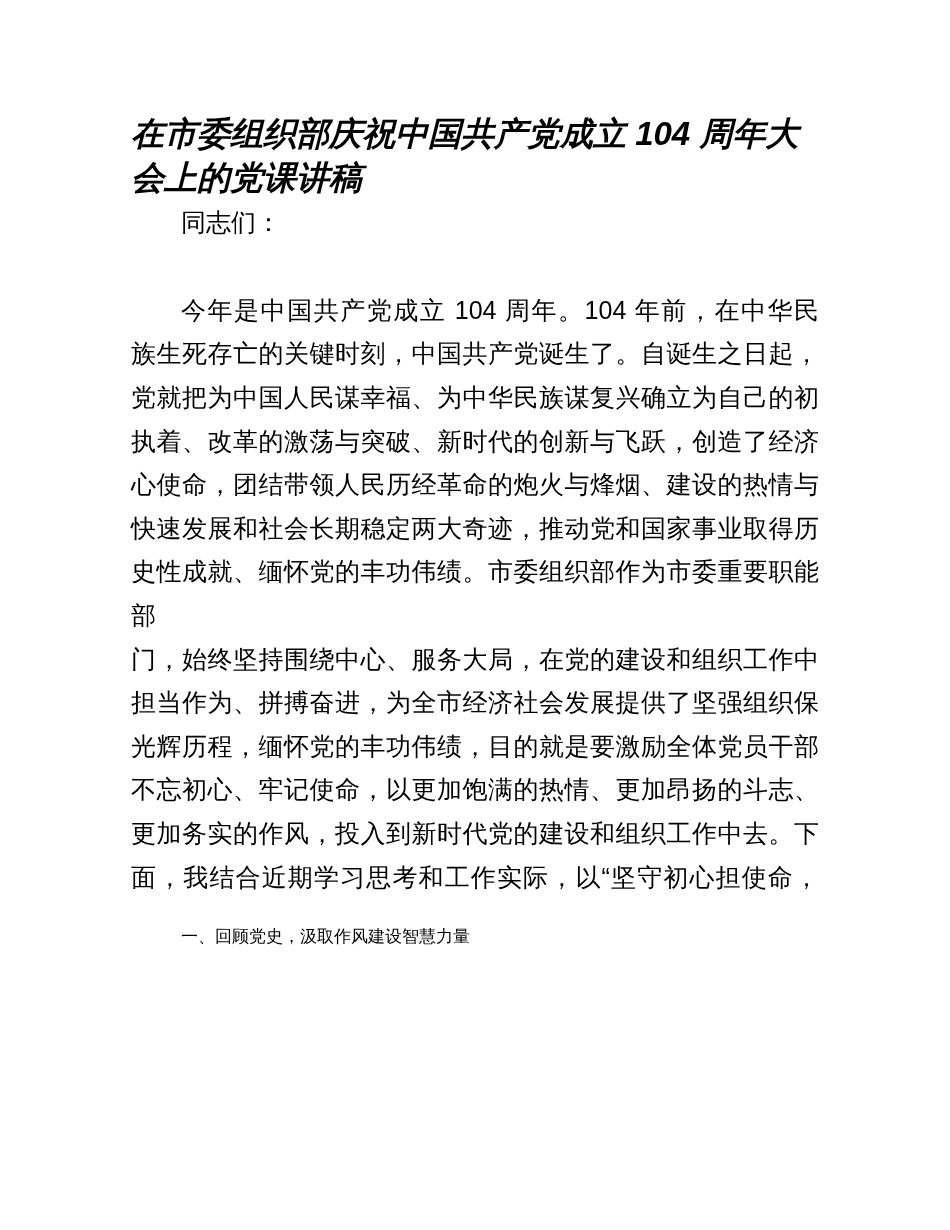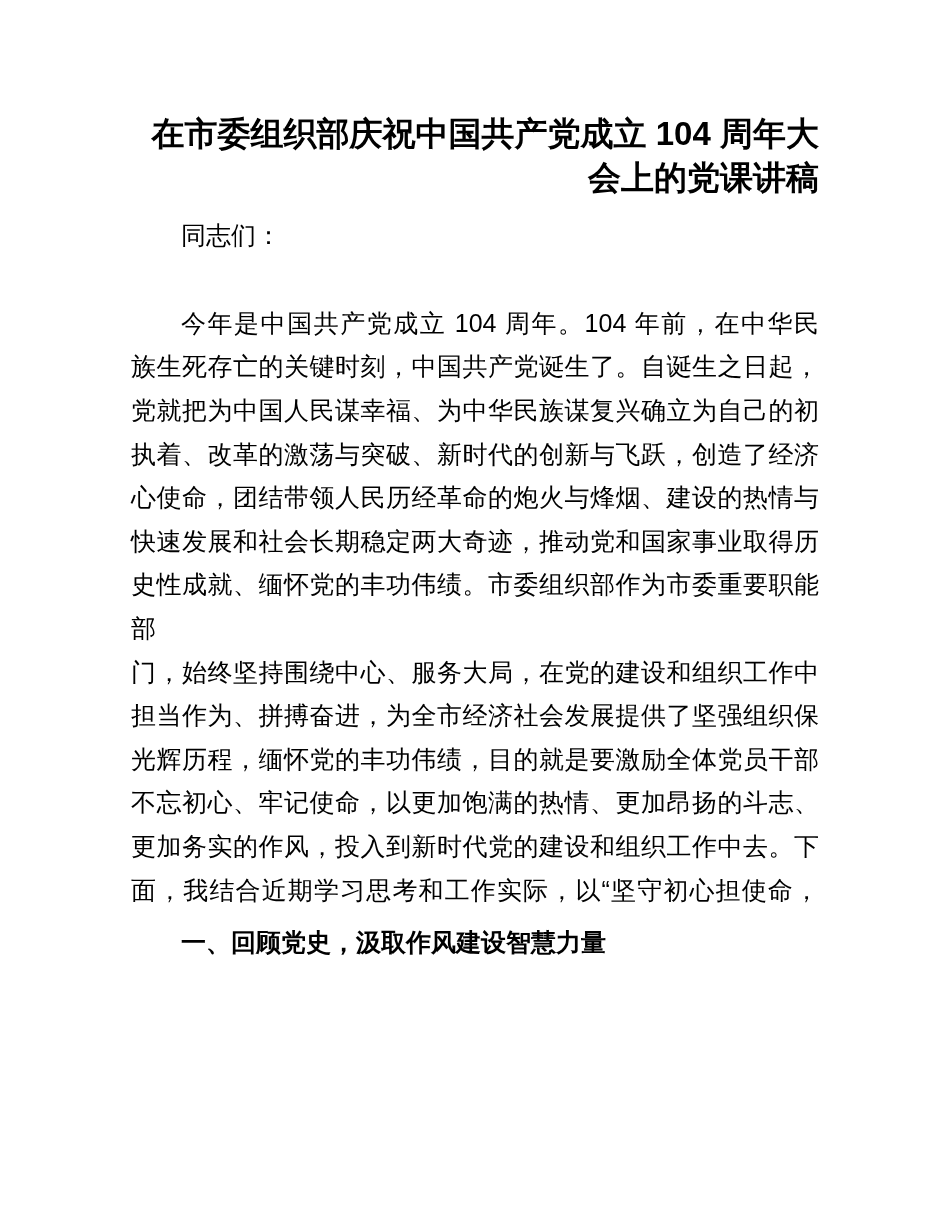--- a/index.html
+++ b/index.html
@@ -15,22 +15,23 @@
     color: #000000;
     font-family: "Liberation Sans", sans-serif;
     box-sizing: border-box;
     padding: 112px 131px 0 131px;
     overflow: hidden;
   }
   .doc-title {
     font-size: 33px;
     font-weight: bold;
     line-height: 43.6px;
-    text-align: right;
-    margin: 0 0 15px 0;
+    text-align: left;
+    margin: 0 0 2px 0;
+    font-style: italic;
   }
   .title-line {
     white-space: pre;
   }
   .salutation {
     font-size: 25px;
     line-height: 43.6px;
     text-indent: 2em;
     margin: 0 0 11px 0;
   }
@@ -44,25 +45,25 @@
     text-align-last: justify;
   }
   .body-line.first {
     text-indent: 2em;
     margin-top: 44px;
   }
   .body-line.last {
     text-align-last: left;
   }
   .section-heading {
-    font-size: 25px;
-    font-weight: bold;
+    font-size: 17px;
+    font-weight: normal;
     line-height: 43.6px;
     text-indent: 2em;
-    margin: 0;
+    margin: 16px;
   }
 </style>
 </head>
 <body>
 
 <div class="page">
 
   <h1 class="doc-title">
     <div class="title-line">在市委组织部庆祝中国共产党成立 104 周年大</div>
     <div class="title-line">会上的党课讲稿</div>

